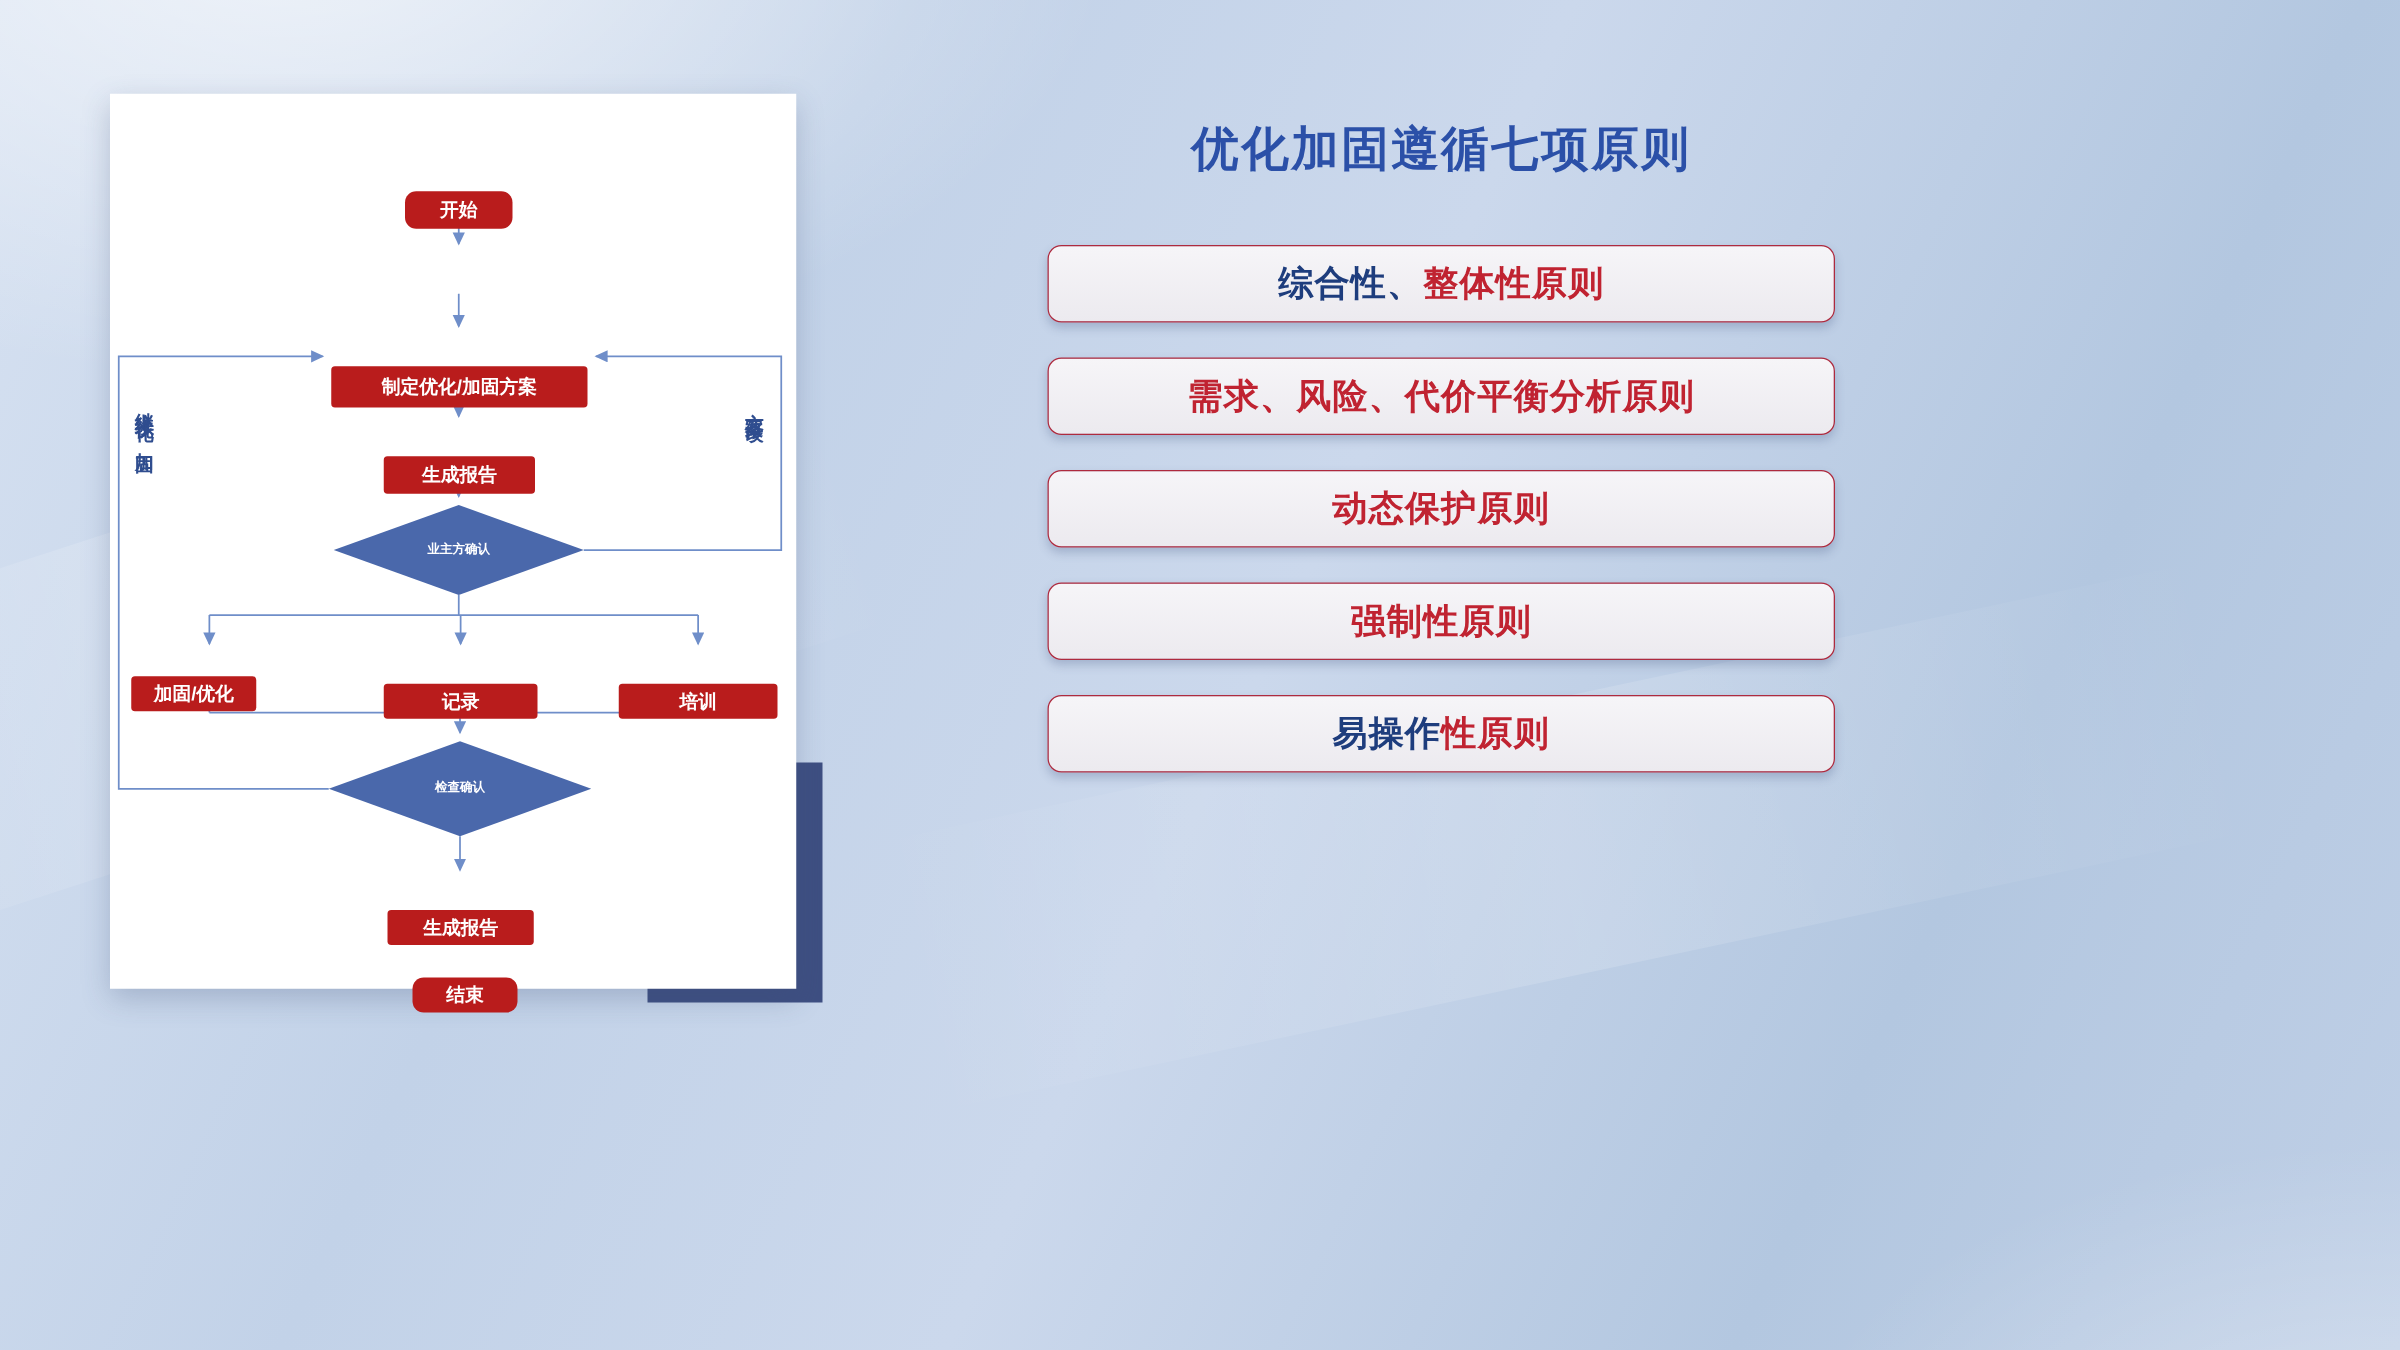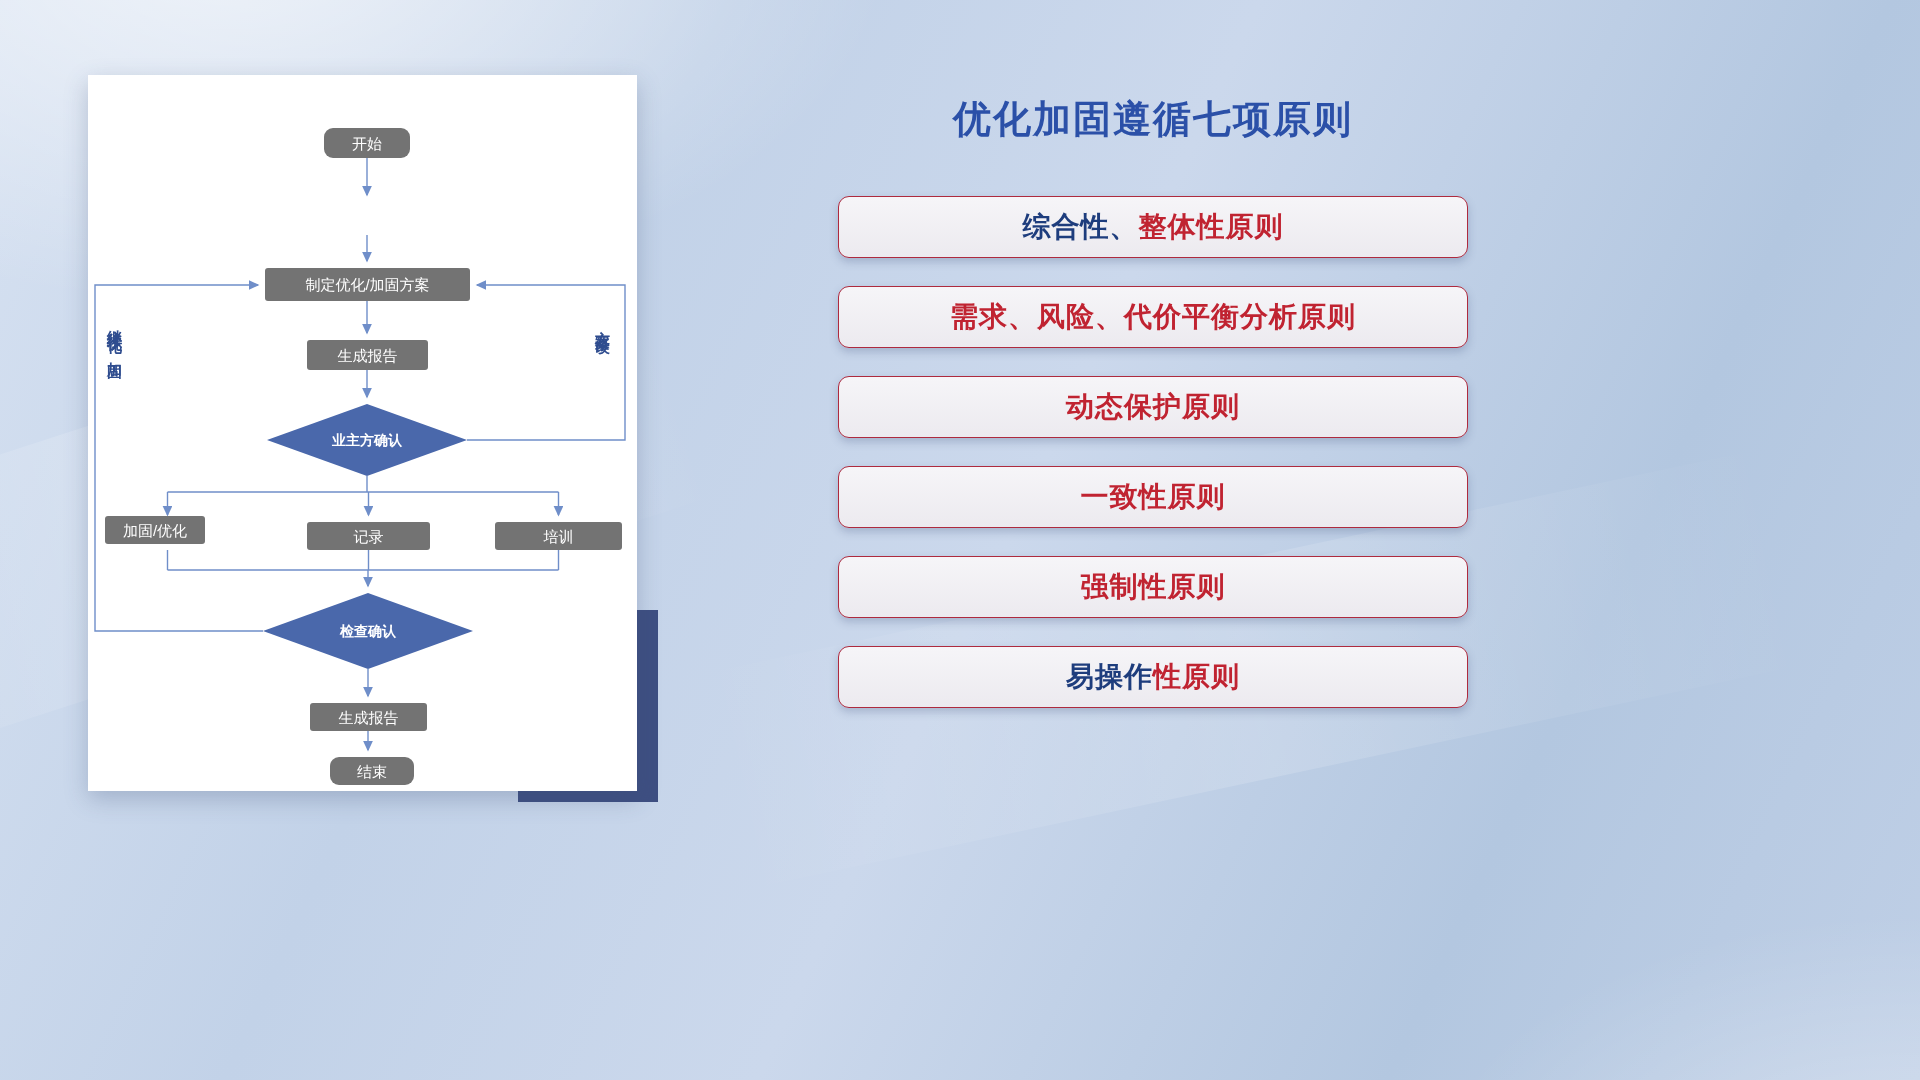--- a/index.html
+++ b/index.html
@@ -24,28 +24,29 @@
     position:absolute; left:518px; top:610px; width:140px; height:192px;
     background:#3e4f82;
   }
   .flow-card {
     position:absolute; left:88px; top:75px; width:549px; height:716px;
     background:#ffffff;
     box-shadow:0 8px 22px rgba(60,80,120,.28);
   }
   .flow-card svg { position:absolute; left:0; top:0; }
   .node {
-    position:absolute; background:#737373; color:#ffffff;
+    position:absolute; background:#b91c1c; color:#ffffff;
     display:flex; align-items:center; justify-content:center;
-    font-size:15px; font-weight:400; border-radius:3px; line-height:1;
+    font-size:15px; font-weight:700; border-radius:3px; line-height:1;
     white-space:nowrap;
+    margin-top:25px;
   }
   .node.pillshape { border-radius:9px; }
   .diamond-label {
-    position:absolute; color:#ffffff; font-size:14px; font-weight:600;
+    position:absolute; color:#ffffff; font-size:10px; font-weight:600;
     display:flex; align-items:center; justify-content:center; line-height:1;
   }
   .side-label {
     position:absolute; writing-mode:vertical-rl; text-orientation:upright;
     color:#2f4d8f; font-size:15px; font-weight:700; letter-spacing:3px; line-height:1.1;
   }
 
   
   .panel-title {
     position:absolute; left:838px; top:94px; width:630px;
@@ -132,22 +133,19 @@
       <span style="color: rgb(30, 61, 125);">综合性、</span>
       <span style="color: rgb(192, 35, 49);">整体性原则</span>
     </div>
     <div class="pill">
       <span style="color: rgb(192, 35, 49);">需求、风险、代价平衡分析原则</span>
     </div>
     <div class="pill">
       <span style="color: rgb(192, 35, 49);">动态保护原则</span>
     </div>
     <div class="pill">
-      <span style="color: rgb(192, 35, 49);">一致性原则</span>
-    </div>
-    <div class="pill">
       <span style="color: rgb(192, 35, 49);">强制性原则</span>
     </div>
     <div class="pill">
       <span style="color: rgb(30, 61, 125);">易操作</span>
       <span style="color: rgb(192, 35, 49);">性原则</span>
     </div>
   </div>
 
 </body></html>

